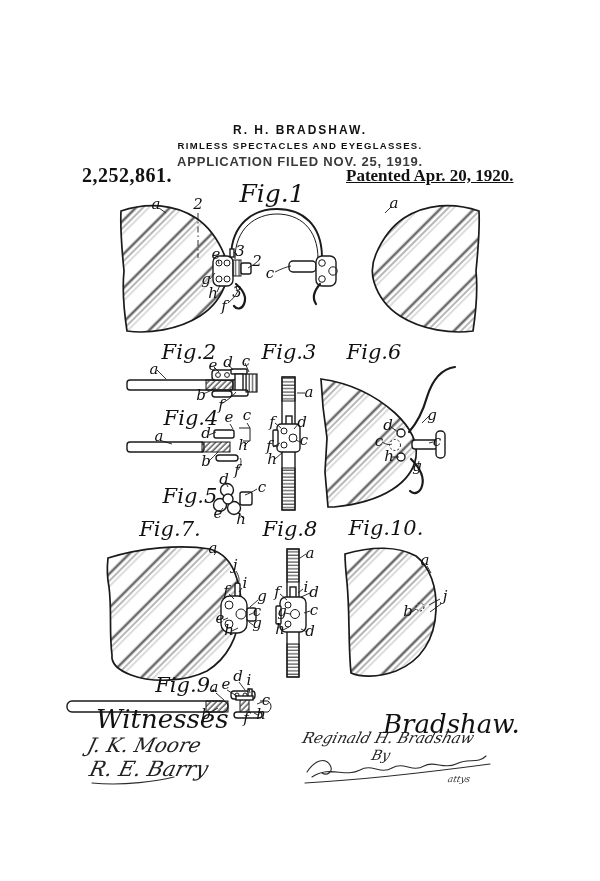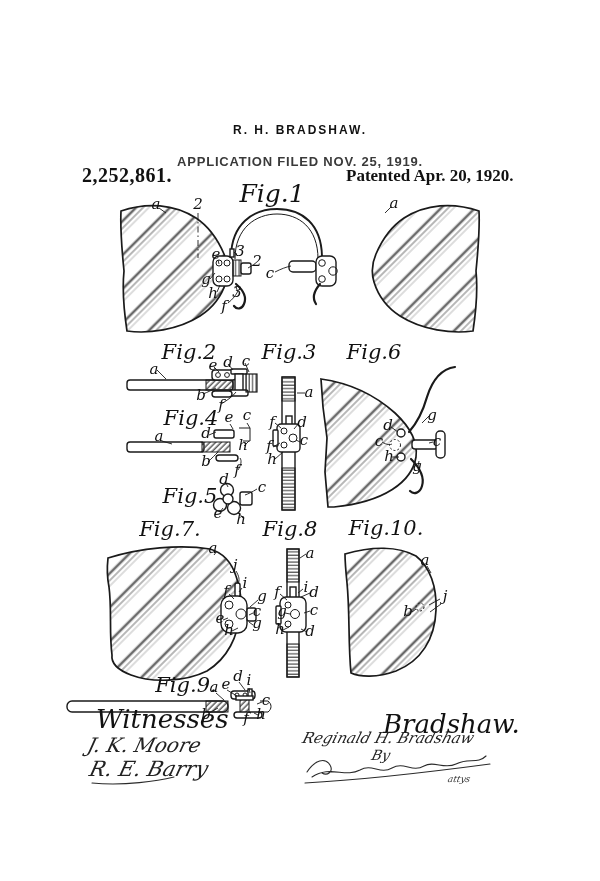--- a/index.html
+++ b/index.html
@@ -4,21 +4,21 @@
 <style>
   html,body{margin:0;padding:0;background:#e8e8e8;}
   .page{position:relative;width:600px;height:881px;background:#ffffff;overflow:hidden;
         font-family:"Liberation Serif",serif;color:#111;}
   .abs{position:absolute;}
   .hdr-center{left:0;width:600px;text-align:center;font-family:"Liberation Sans",sans-serif;font-weight:bold;}
   .hdr-author{top:123px;font-size:12px;letter-spacing:2px;}
   .hdr-title{top:140px;font-size:9.5px;letter-spacing:1.3px;}
   .hdr-app{top:154px;font-size:13px;letter-spacing:.8px;color:#3a3a3a;}
   .pat-num{left:82px;top:164px;font-size:20px;font-weight:bold;letter-spacing:.5px;}
-  .pat-date{left:346px;top:166px;font-size:17px;font-weight:bold;}
+  .pat-date{left:346px;top:166px;font-size:17px;font-weight:bold;text-decoration:underline;}
   .script{font-family:"DejaVu Serif",serif;font-style:italic;}
   .witnesses{left:96px;top:704px;font-size:26px;}
   .sig1{left:88px;top:733px;font-size:20px;transform:skewX(-14deg);color:#222;}
   .sig2{left:90px;top:757px;font-size:21px;transform:skewX(-14deg);color:#222;}
   .inventor{left:383px;top:709px;font-size:26px;}
   .invsig{left:303px;top:729px;font-size:15px;transform:skewX(-16deg);color:#222;}
   .bylabel{left:372px;top:747px;font-size:14px;transform:skewX(-14deg);color:#222;}
   .attys{left:448px;top:774px;font-size:9px;transform:skewX(-12deg);color:#333;}
   svg{position:absolute;left:0;top:0;}
   .lens{fill:url(#hatch);stroke:#1a1a1a;stroke-width:1.7;}
@@ -30,20 +30,21 @@
   .plabel{font:italic 15px "DejaVu Serif",serif;fill:#111;}
   .flabel{font:italic 21px "DejaVu Serif",serif;fill:#111;}
   .flabel-lg{font:italic 25px "DejaVu Serif",serif;fill:#111;}
 </style>
 </head>
 <body>
 
 <div class="page">
 
   <div class="abs hdr-center hdr-author">R. H. BRADSHAW.</div>
+  <div class="abs hdr-center hdr-title">RIMLESS SPECTACLES AND EYEGLASSES.</div>
   <div class="abs hdr-center hdr-app">APPLICATION FILED NOV. 25, 1919.</div>
   <div class="abs pat-num">2,252,861.</div>
   <div class="abs pat-date">Patented Apr. 20, 1920.</div>
 
   <svg width="600" height="881" viewBox="0 0 600 881">
     <defs>
       <pattern id="hatch" patternUnits="userSpaceOnUse" width="10" height="24" patternTransform="rotate(-45)">
         <line x1="0" y1="3" x2="10" y2="3" stroke="#6a6a6a" stroke-width="2.6"></line>
         <line x1="0" y1="8" x2="10" y2="8" stroke="#8f8f8f" stroke-width="1.3"></line>
         <line x1="0" y1="12" x2="10" y2="12" stroke="#aaaaaa" stroke-width=".8"></line>

